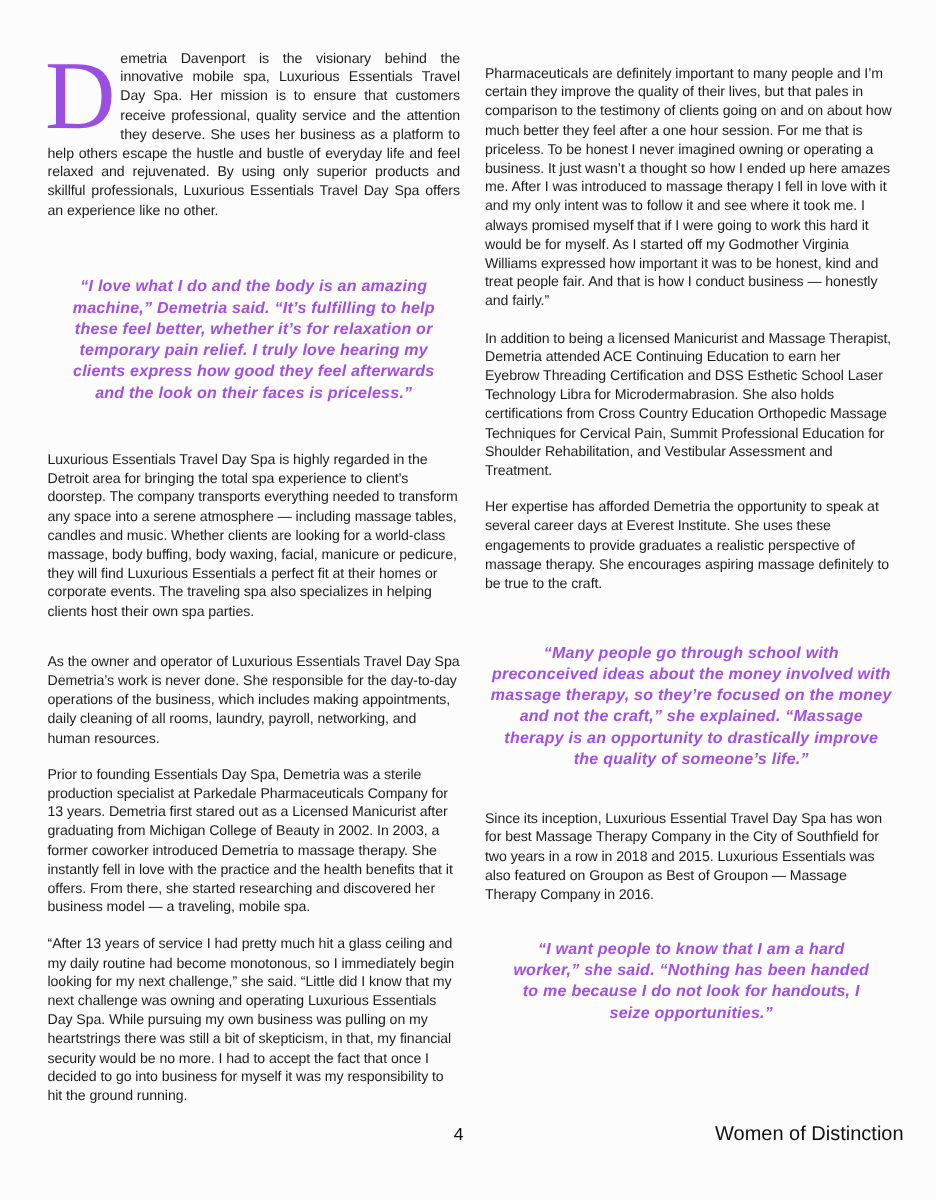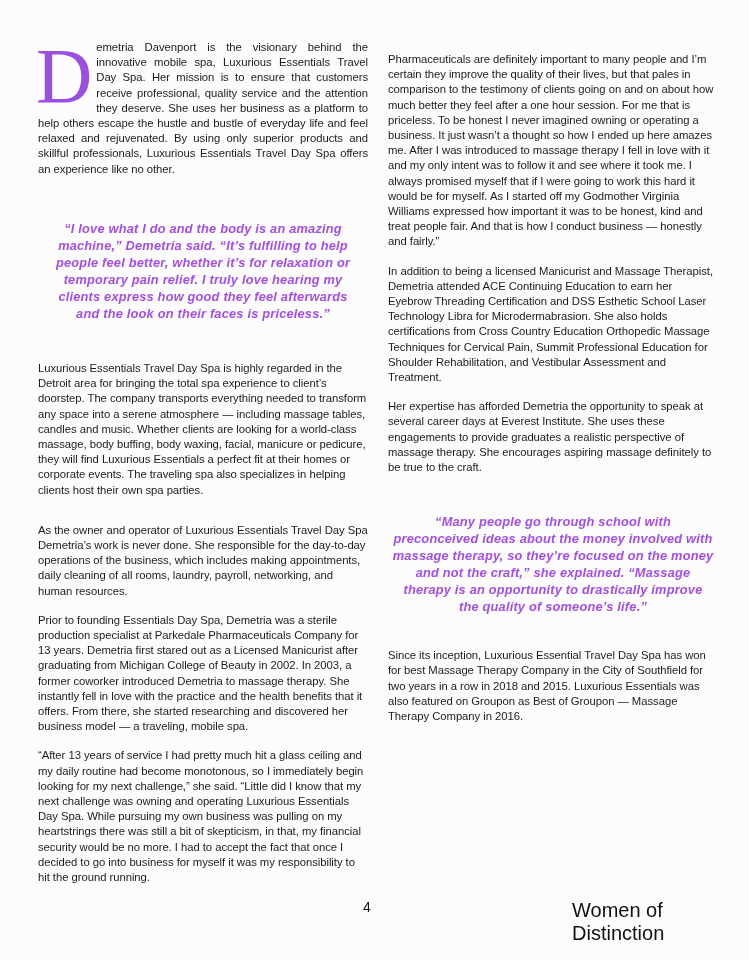--- a/index.html
+++ b/index.html
@@ -18,38 +18,39 @@
   .dropcap {
     float: left; font-family: "Liberation Serif", serif;
     font-size: 78px; line-height: 56px; height: 56px;
     color: #9b4fe0; margin: 2px 4px 0 -2px; padding-top: 6px;
   }
   .pull {
     margin: 0; text-align: center; font-weight: bold; font-style: italic;
     color: #a24fe6; font-size: 12.8px; line-height: 17px; letter-spacing: 0.2px;
   }
   .footer-num { position: absolute; left: 363px; top: 899px; font-size: 14px; color: #111; }
-  .footer-title { position: absolute; left: 572px; top: 899px; font-size: 20px; color: #111; }
+  .footer-title { position: absolute; left: 572px; top: 899px; font-size: 16px; color: #111; }
 </style>
 </head>
 <body>
 
 <div class="col col-left">
   <p class="body justify" style="height:150px;">
     <span class="dropcap">D</span><span>emetria Davenport is the visionary behind the innovative mobile spa, Luxurious Essentials Travel Day Spa. Her mission is to ensure that customers receive professional, quality service and the attention they deserve. She uses her business as a platform to help others escape the hustle and bustle of everyday life and feel relaxed and rejuvenated. By using only superior products and skillful professionals, Luxurious Essentials Travel Day Spa offers an experience like no other.</span>
   </p>
-  <p class="pull" style="margin-top:30px; padding:0 14px;">“I love what I do and the body is an amazing machine,” Demetria said. “It’s fulfilling to help people feel better, whether it’s for relaxation or temporary pain relief. I truly love hearing my clients express how good they feel afterwards and the look on their faces is priceless.”</p>
+  <p class="pull" style="margin-top:30px; padding:0 14px;">“I love what I do and the body is an amazing machine,” Demetria said. “It’s fulfilling to help these feel better, whether it’s for relaxation or temporary pain relief. I truly love hearing my clients express how good they feel afterwards and the look on their faces is priceless.”</p>
   <p class="body" style="margin-top:39px;">Luxurious Essentials Travel Day Spa is highly regarded in the Detroit area for bringing the total spa experience to client’s doorstep.  The company transports everything needed to transform any space into a serene atmosphere — including massage tables, candles and music. Whether clients are looking for a world-class massage, body buffing, body waxing, facial, manicure or pedicure, they will find Luxurious Essentials a perfect fit at their homes or corporate events. The traveling spa also specializes in helping clients host their own spa parties.</p>
   <p class="body" style="margin-top:25px;">As the owner and operator of Luxurious Essentials Travel Day Spa Demetria’s work is never done. She responsible for the day-to-day operations of the business, which includes making appointments, daily cleaning of all rooms, laundry, payroll, networking, and human resources.</p>
   <p class="body" style="margin-top:14px;">Prior to founding Essentials Day Spa, Demetria was a sterile production specialist at Parkedale Pharmaceuticals Company for 13 years. Demetria first stared out as a Licensed Manicurist after graduating from Michigan College of Beauty in 2002. In 2003, a former coworker introduced Demetria to massage therapy.  She instantly fell in love with the practice and the health benefits that it offers. From there, she started researching and discovered her business model — a traveling, mobile spa.</p>
   <p class="body" style="margin-top:14px;">“After 13 years of service I had pretty much hit a glass ceiling and my daily routine had become monotonous, so I immediately begin looking for my next challenge,” she said. “Little did I know that my next challenge was owning and operating Luxurious Essentials Day Spa. While pursuing my own business was pulling on my heartstrings there was still a bit of skepticism, in that, my financial security would be no more. I had to accept the fact that once I decided to go into business for myself it was my responsibility to hit the ground running.</p>
 </div>
 
 <div class="col col-right">
   <p class="body">Pharmaceuticals are definitely important to many people and I’m certain they improve the quality of their lives, but that pales in comparison to the testimony of clients going on and on about how much better they feel after a one hour session. For me that is priceless. To be honest I never imagined owning or operating a business. It just wasn’t a thought so how I ended up here amazes me. After I was introduced to massage therapy I fell in love with it and my only intent was to follow it and see where it took me. I always promised myself that if I were going to work this hard it would be for myself. As I started off my Godmother Virginia Williams expressed how important it was to be honest, kind and treat people fair. And that is how I conduct business — honestly and fairly.”</p>
   <p class="body" style="margin-top:14px;">In addition to being a licensed Manicurist and Massage Therapist, Demetria attended ACE Continuing Education to earn her Eyebrow Threading Certification and DSS Esthetic School Laser Technology Libra for Microdermabrasion. She also holds certifications from Cross Country Education Orthopedic Massage Techniques for Cervical Pain, Summit Professional Education for Shoulder Rehabilitation, and Vestibular Assessment and Treatment.</p>
   <p class="body" style="margin-top:14px;">Her expertise has afforded Demetria the opportunity to speak at several career days at Everest Institute. She uses these engagements to provide graduates a realistic perspective of massage therapy. She encourages aspiring massage definitely to be true to the craft.</p>
   <p class="pull" style="margin-top:38px; padding:0 4px;">“Many people go through school with preconceived ideas about the money involved with massage therapy, so they’re focused on the money and not the craft,” she explained. “Massage therapy is an opportunity to drastically improve the quality of someone’s life.”</p>
   <p class="body" style="margin-top:33px;">Since its inception, Luxurious Essential Travel Day Spa has won for best Massage Therapy Company in the City of Southfield for two years in a row in 2018 and 2015. Luxurious Essentials was also featured on Groupon as Best of Groupon — Massage Therapy Company in 2016.</p>
+  <p class="pull" style="margin-top:26px; padding:0 18px;">“I want people to know that I am a hard worker,” she said. “Nothing has been handed to me because I do not look for handouts, I seize opportunities.”</p>
 </div>
 
 <div class="footer-num">4</div>
 <div class="footer-title">Women of Distinction</div>
 
 </body></html>

